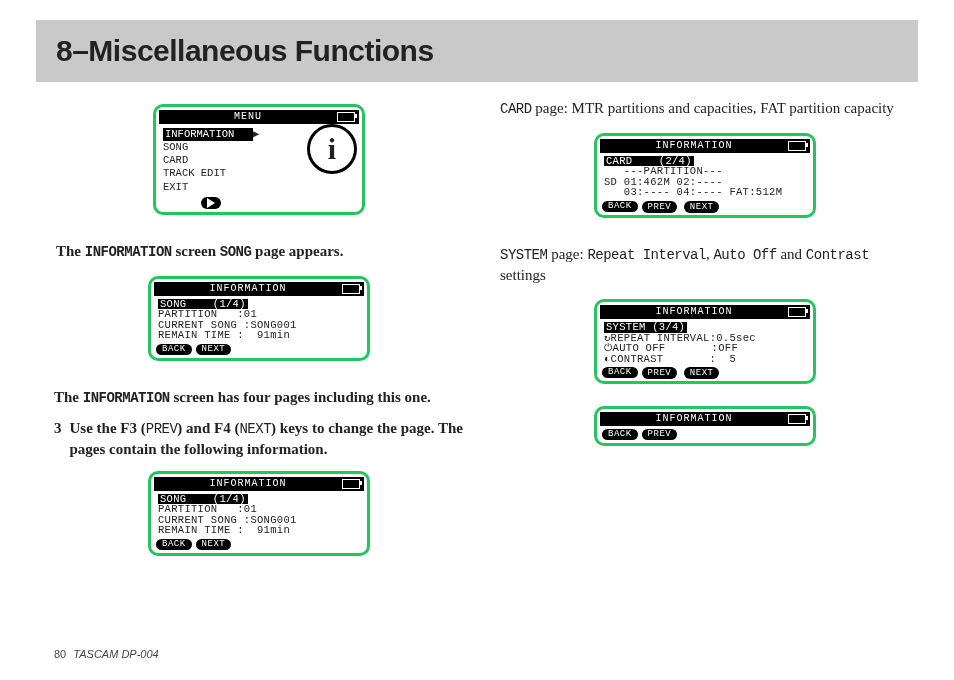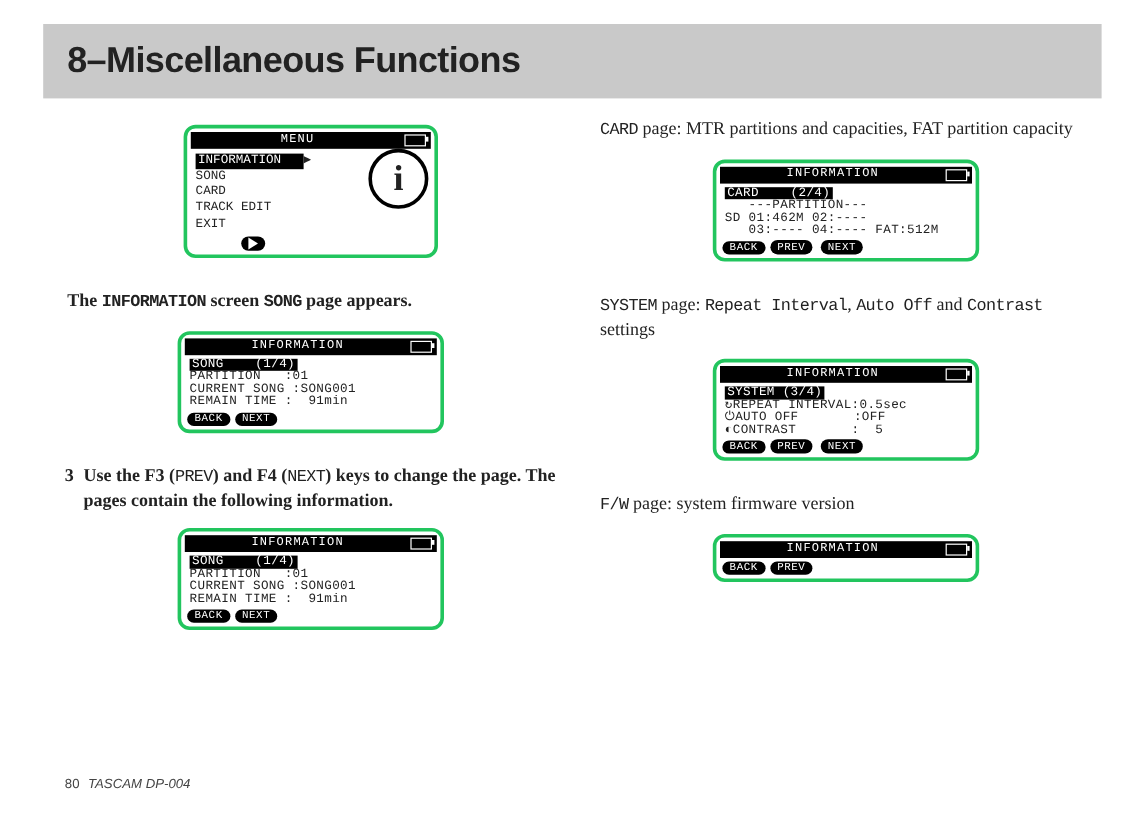--- a/index.html
+++ b/index.html
@@ -193,20 +193,23 @@
 <span>CURRENT SONG :SONG001</span>
 <span>REMAIN TIME :  91min</span></div>
           <div class="lcd-foot">
             <span class="pill">BACK</span>
             <span class="pill">NEXT</span>
           </div>
         </div>
       </div>
     </div>
 
+    <p class="para bold">
+      <span>The </span><span class="mono">INFORMATION</span><span> screen has four pages including this one.</span>
+    </p>
 
     <div class="step">
       <div class="step-num">3</div>
       <div class="step-body bold">
         <span>Use the </span><span>F3</span><span> (</span><span class="mono" style="font-weight:400">PREV</span><span>) and </span><span>F4</span><span> (</span><span class="mono" style="font-weight:400">NEXT</span><span>) keys to change the page. The pages contain the following information.</span>
       </div>
     </div>
 
 
     <div class="center">
@@ -277,23 +280,20 @@
             <span class="pill">BACK</span>
             <span>
               <span class="pill">PREV</span>
               <span class="pill">NEXT</span>
             </span>
           </div>
         </div>
       </div>
     </div>
 
-    <p class="para">
-      <span class="mono">F/W</span><span> page: system firmware version</span>
-    </p>
 
     <div class="center">
       <div class="lcd">
         <div class="lcd-inner">
           <div class="lcd-title">
               <span class="ttext">INFORMATION</span>
               <span class="bat"></span>
             </div>
           <div class="lcd-foot">
             <span class="pill">BACK</span>

